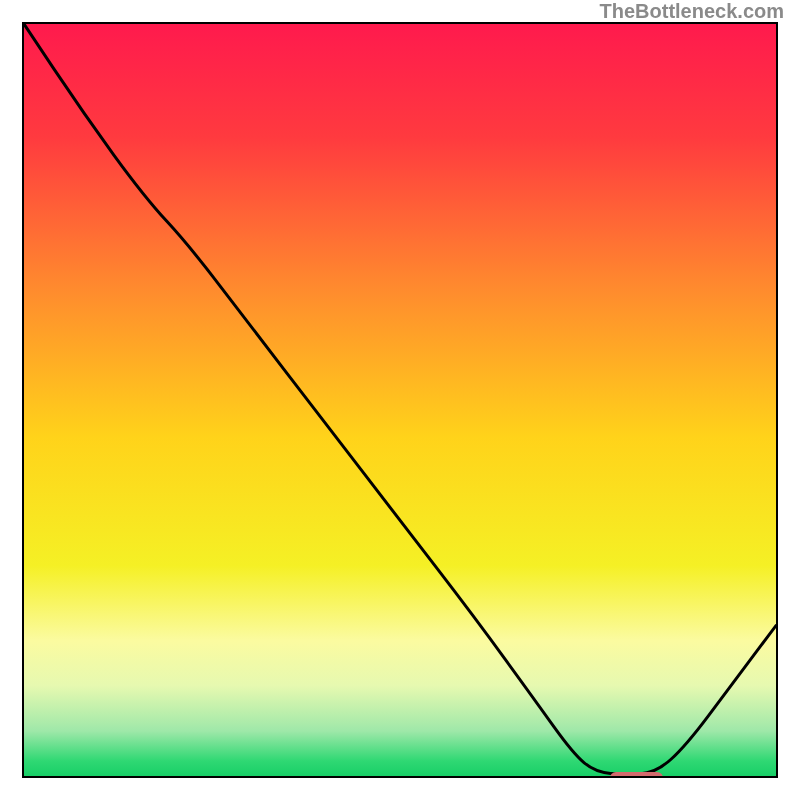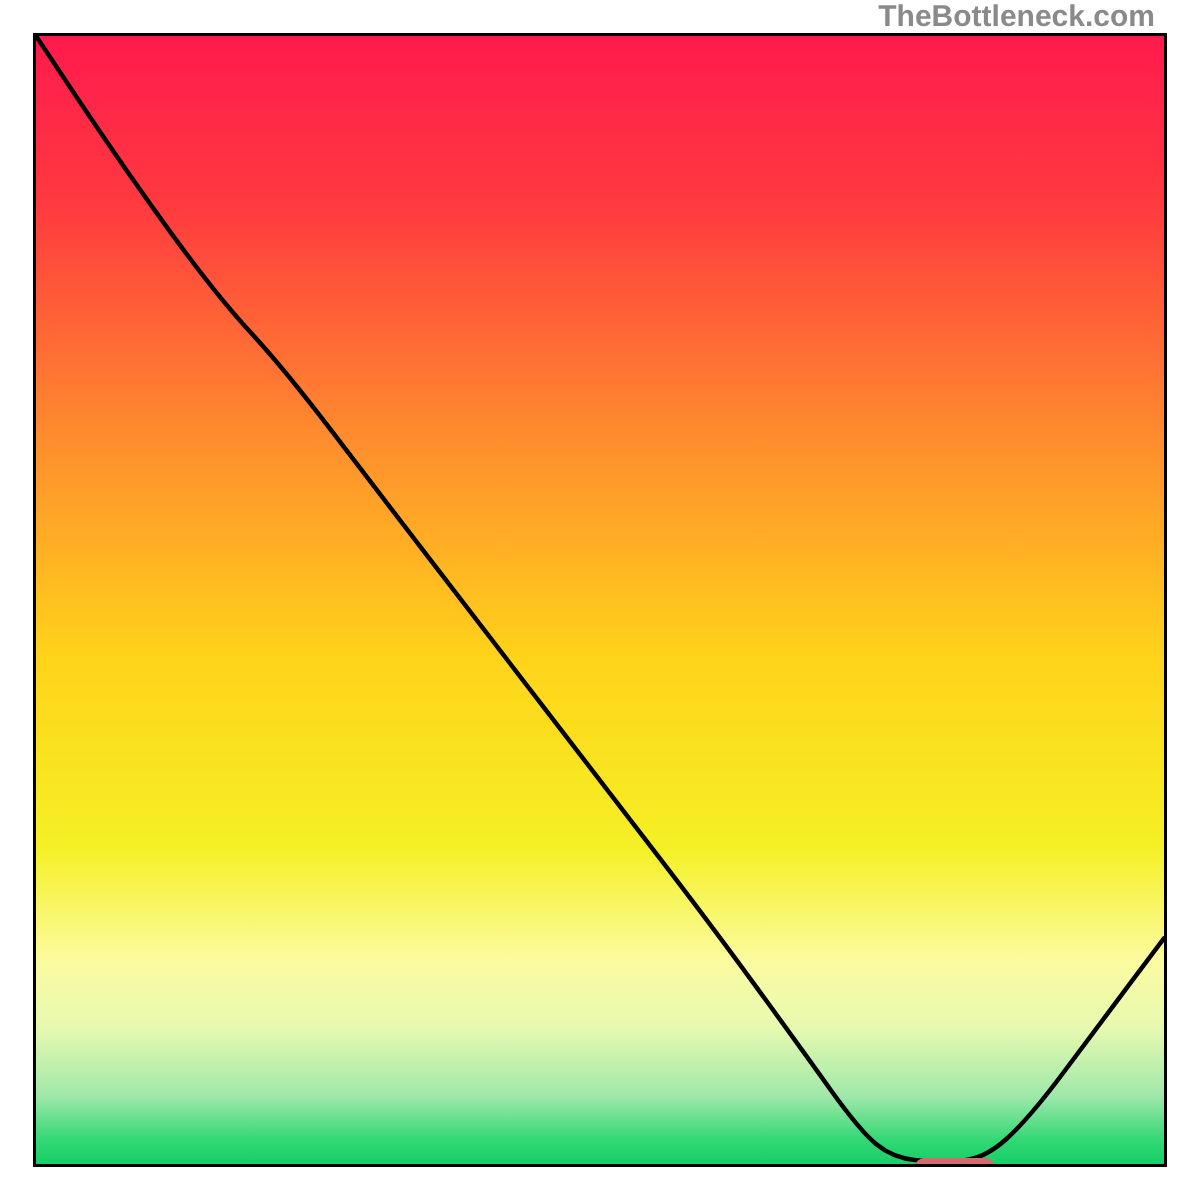--- a/index.html
+++ b/index.html
@@ -23,21 +23,21 @@
     position: absolute;
     left: 0; top: 0; width: 100%; height: 100%;
   }
   .curve-svg {
     position: absolute;
     left: 0; top: 0; width: 100%; height: 100%;
   }
   .watermark {
     position: absolute;
     top: 0px;
-    right: 30px;
+    right: 16px;
     font-family: Arial, Helvetica, sans-serif;
     font-size: 20px;
     font-weight: bold;
     color: #8a8a8a;
   }
   .marker {
     position: absolute;
     height: 12px;
     border-radius: 6px;
     background: #d36a6d;

